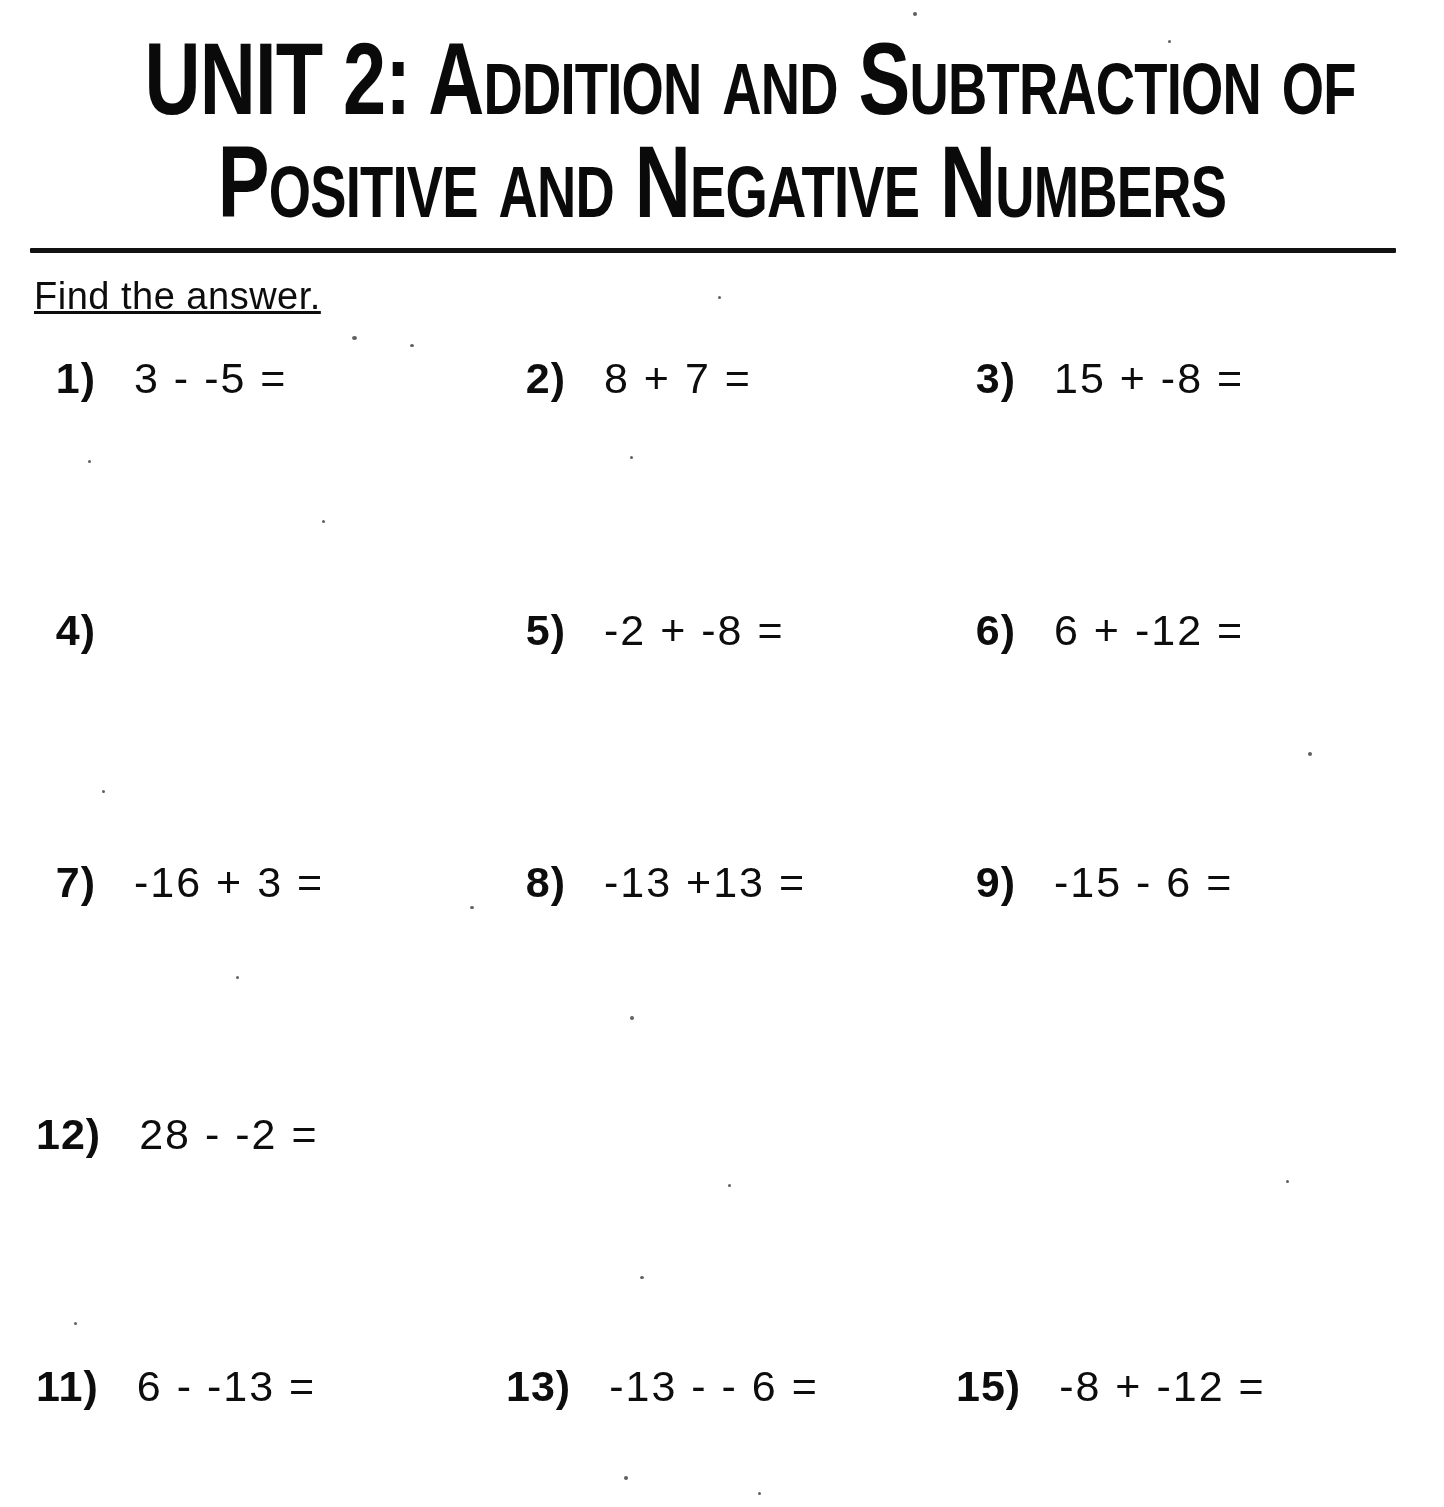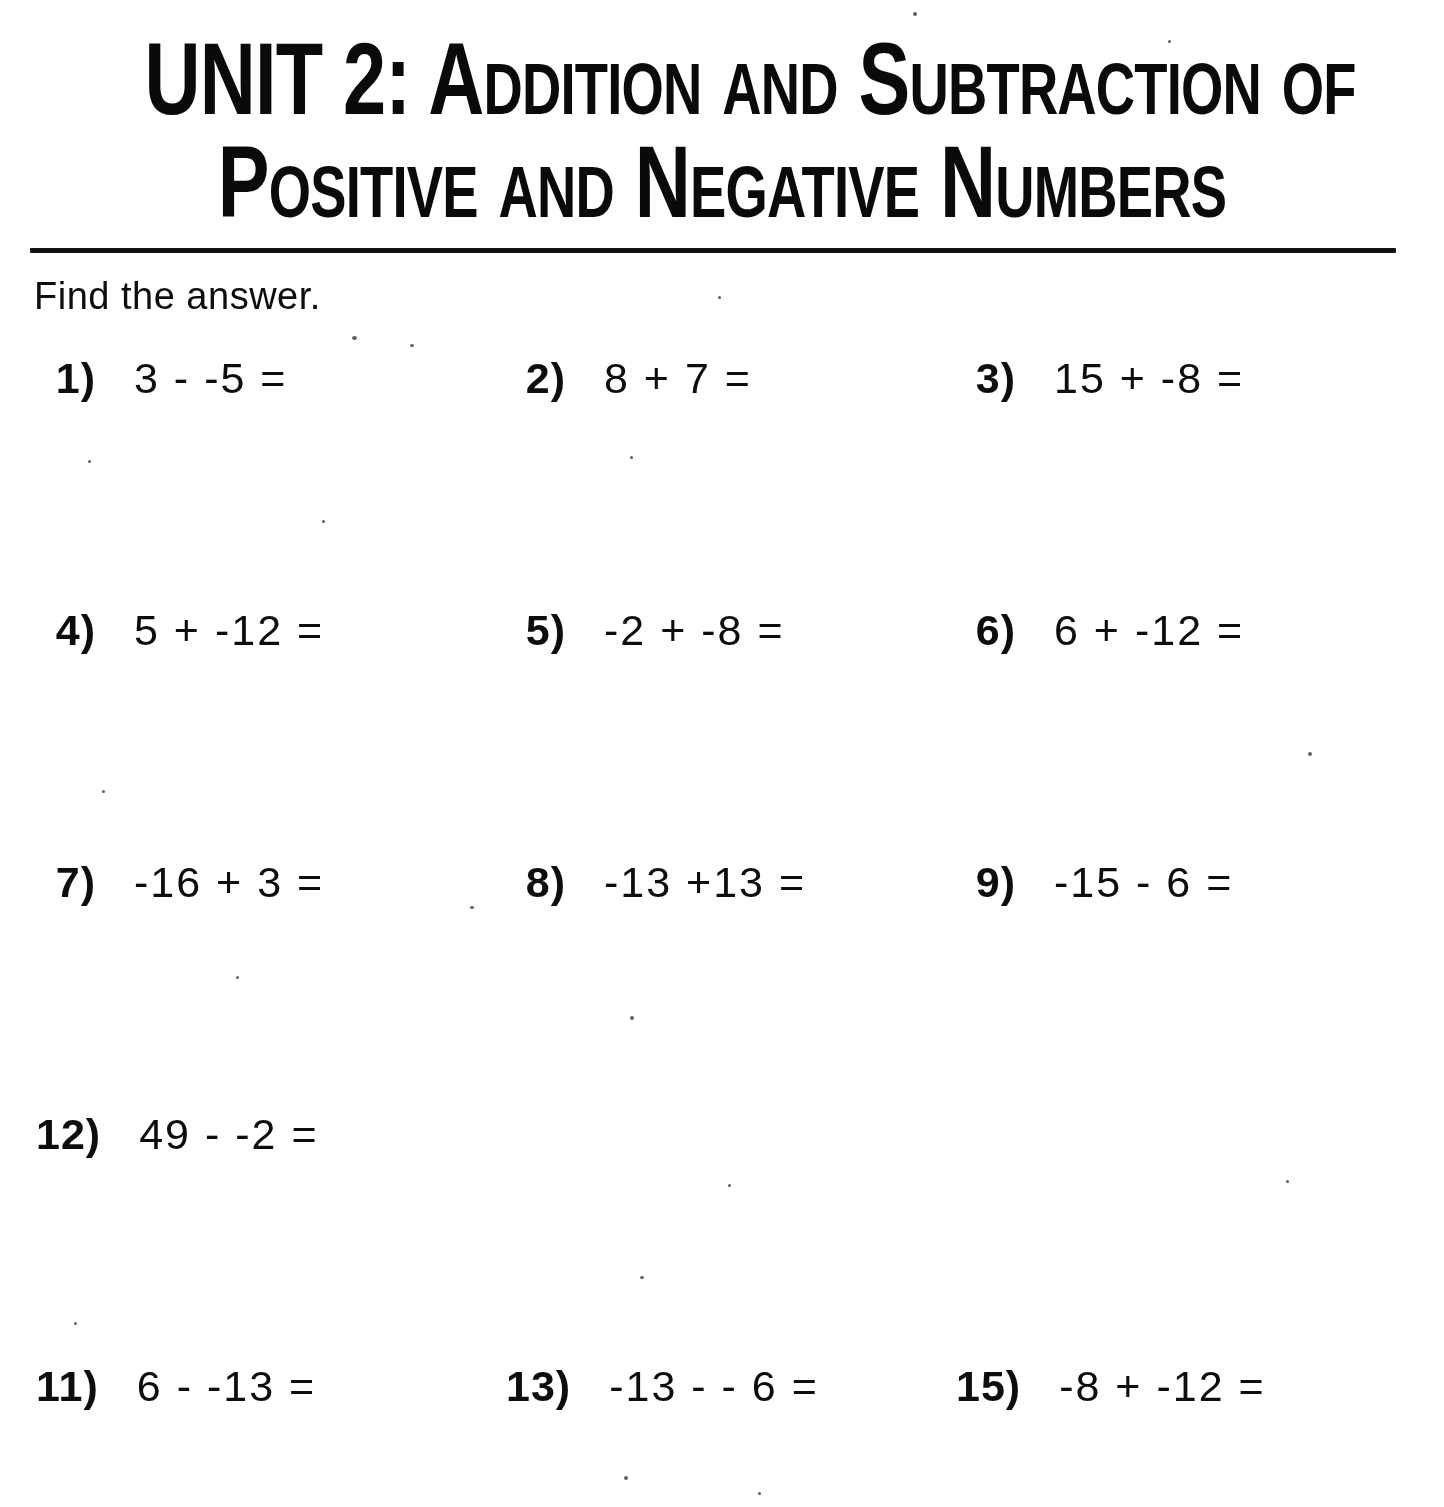--- a/index.html
+++ b/index.html
@@ -38,20 +38,21 @@
     height: 5px;
     background: #121212;
     margin: 16px 48px 0 30px;
     border-radius: 1px;
   }
   
   .instruction {
     margin: 22px 0 0 34px;
     font-size: 38px;
     letter-spacing: 0.5px;
+    text-decoration: underline;
   }
   
   .problems {
     position: absolute;
     left: 0;
     right: 0;
     top: 332px;
   }
   .prow {
     display: grid;
@@ -116,21 +117,20 @@
       </div>
       <div class="cell">
         <span class="num">3)</span>
         <span class="expr">15 + -8 =</span>
       </div>
     </div>
 
     <div class="prow">
       <div class="cell">
         <span class="num">4)</span>
-        <span class="expr">5 + -12 =</span>
       </div>
       <div class="cell">
         <span class="num">5)</span>
         <span class="expr">-2 + -8 =</span>
       </div>
       <div class="cell">
         <span class="num">6)</span>
         <span class="expr">6 + -12 =</span>
       </div>
     </div>
@@ -146,21 +146,21 @@
       </div>
       <div class="cell">
         <span class="num">9)</span>
         <span class="expr">-15 - 6 =</span>
       </div>
     </div>
 
     <div class="prow">
       <div class="cell">
         <span class="num">12)</span>
-        <span class="expr">49 - -2 =</span>
+        <span class="expr">28 - -2 =</span>
       </div>
     </div>
 
     <div class="prow">
       <div class="cell">
         <span class="num">11)</span>
         <span class="expr">6 - -13 =</span>
       </div>
       <div class="cell">
         <span class="num">13)</span>

